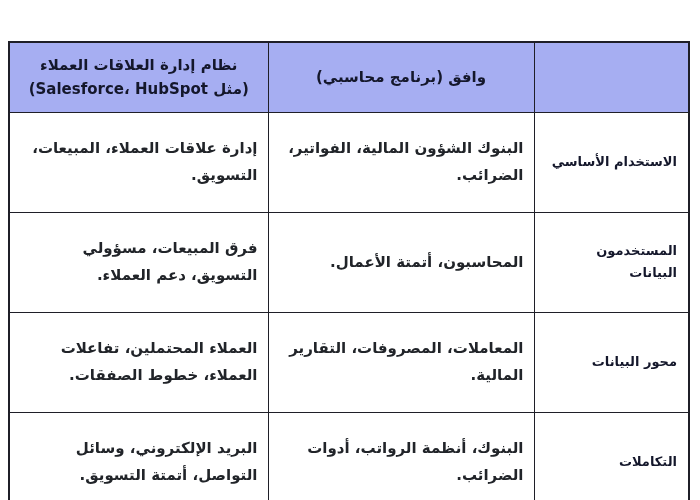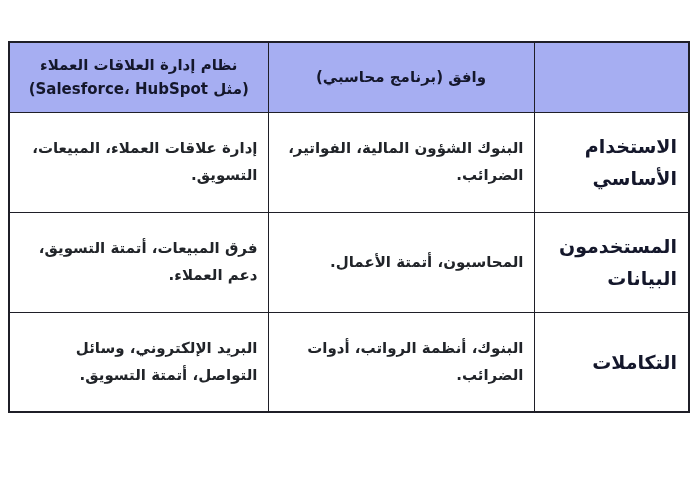--- a/index.html
+++ b/index.html
@@ -43,21 +43,21 @@
     font-weight:700;
     font-size:15px;
     line-height:1.6;
     text-align:center;
     padding:6px 14px;
   }
   .cmp-table tbody tr{height:100px;}
   .cmp-table tbody th.row-label{
     color:var(--header-text);
     font-weight:700;
-    font-size:19px;
+    font-size:13px;
     line-height:1.7;
     text-align:right;
     padding-right:11px;
   }
   .cmp-table tbody td{
     color:var(--body-text);
     font-weight:700;
     font-size:15px;
     line-height:1.8;
     text-align:right;
@@ -87,21 +87,26 @@
     </thead>
     <tbody>
       <tr>
         <th class="row-label">الاستخدام الأساسي</th>
         <td>البنوك الشؤون المالية، الفواتير، الضرائب.</td>
         <td>إدارة علاقات العملاء، المبيعات، التسويق.</td>
       </tr>
       <tr>
         <th class="row-label">المستخدمون البيانات</th>
         <td>المحاسبون، أتمتة الأعمال.</td>
-        <td>فرق المبيعات، أتمتة التسويق، دعم العملاء.</td>
+        <td>فرق المبيعات، مسؤولي التسويق، دعم العملاء.</td>
+      </tr>
+      <tr>
+        <th class="row-label">محور البيانات</th>
+        <td>المعاملات، المصروفات، التقارير المالية.</td>
+        <td>العملاء المحتملين، تفاعلات العملاء، خطوط الصفقات.</td>
       </tr>
       <tr>
         <th class="row-label">التكاملات</th>
         <td>البنوك، أنظمة الرواتب، أدوات الضرائب.</td>
         <td>البريد الإلكتروني، وسائل التواصل، أتمتة التسويق.</td>
       </tr>
     </tbody>
   </table>
 </div>
 

